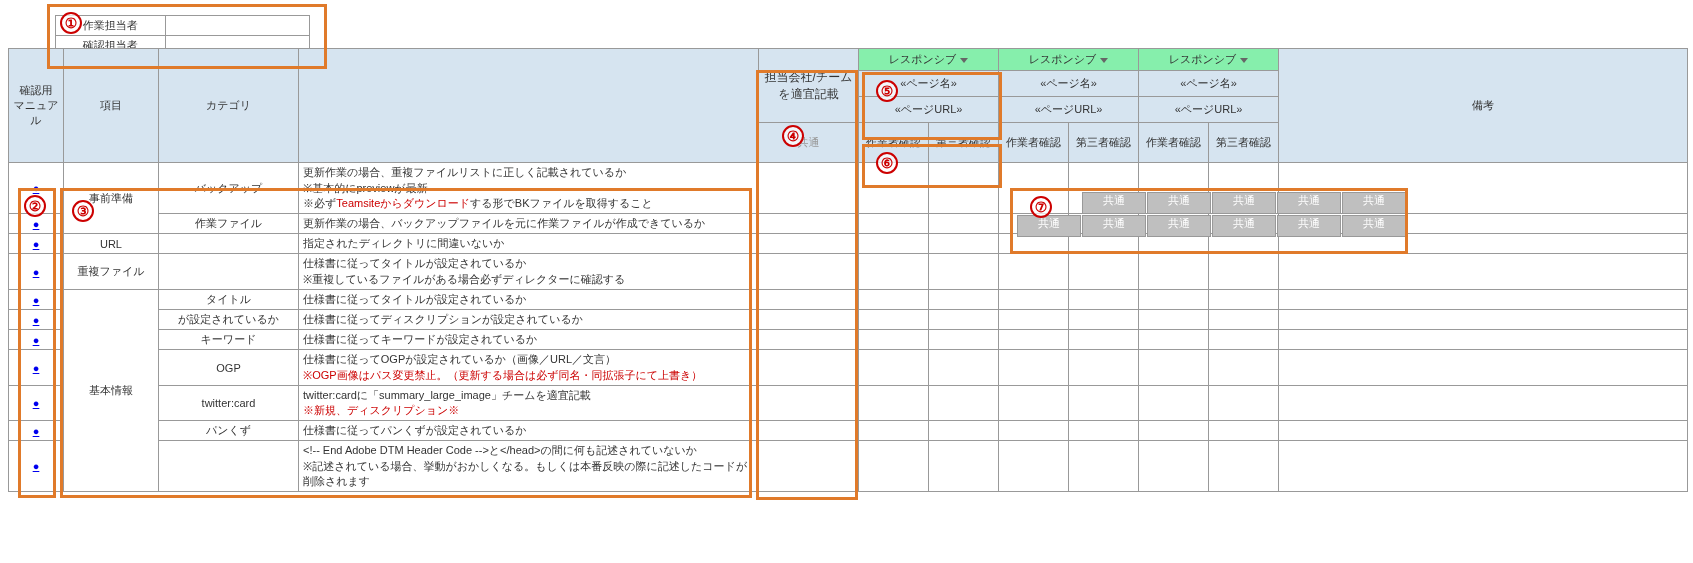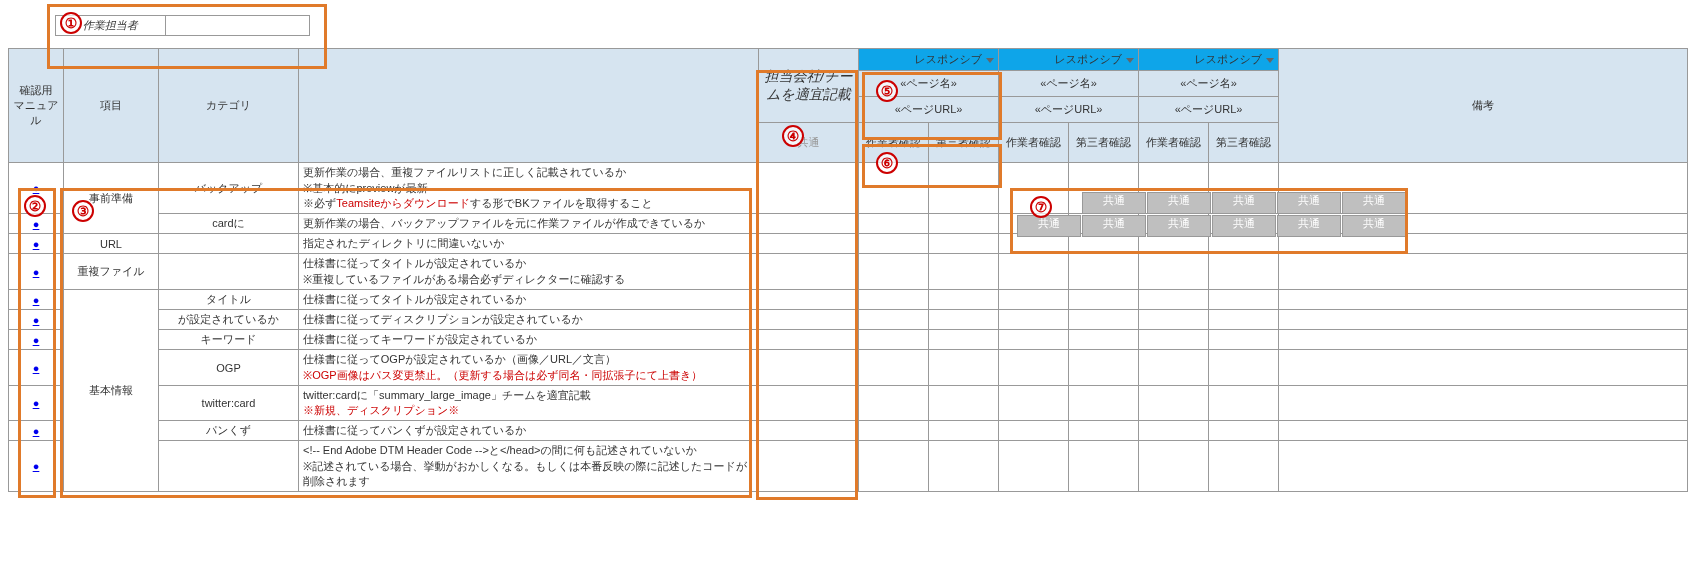--- a/index.html
+++ b/index.html
@@ -14,23 +14,23 @@
     overflow: hidden;
   }
   table { border-collapse: collapse; }
   td, th {
     border: 1px solid #999;
     padding: 2px 4px;
     vertical-align: middle;
     background: #fff;
   }
   .hdr-blue { background: #d6e4f0; text-align: center; }
-  .hdr-cream { background: #0ea5e9; text-align: right; }
+  .hdr-cream { background: #86efac; text-align: center; }
   .cell-center { text-align: center; }
-  .small-note { font-size: 14px; font-style: italic; }
+  .small-note { font-size: 12px; }
   .red-text { color: #c00; margin-top: 22px; }
   .blue-link { color: #0000ee; text-decoration: underline; cursor: pointer; }
   .anno-box { position: absolute; border: 3px solid #e07a2a; pointer-events: none; }
   .anno-label {
     position: absolute;
     width: 22px; height: 22px;
     border: 2px solid #c00;
     border-radius: 50%;
     color: #c00;
     font-weight: bold;
@@ -53,25 +53,29 @@
     border-left: 4px solid transparent;
     border-right: 4px solid transparent;
     border-top: 5px solid #666;
     margin-left: 4px;
     vertical-align: middle;
   }
 </style>
 </head>
 <body>
 
-<table style="position:absolute; left:55px; top:15px; width:255px;font-style:italic;">
+<table style="position:absolute; left:55px; top:15px; width:255px;">
   <tbody>
       <tr>
     <td class="cell-center" style="width:110px; height:20px;">作業担当者</td>
     <td style="width:145px;"></td>
+  </tr>
+  <tr>
+    <td class="cell-center" style="height:20px;">確認担当者</td>
+    <td></td>
   </tr>
 </tbody>
   </table>
 
 <table style="position:absolute; left:8px; top:48px; width:1680px; table-layout:fixed;">
   <colgroup>
     <col style="width:55px">
     <col style="width:95px">
     <col style="width:140px">
     <col style="width:460px">
@@ -134,21 +138,21 @@
         <td></td>
         <td></td>
         <td></td>
         <td></td>
         <td></td>
         <td></td>
         <td></td>
       </tr>
       <tr>
         <td class="cell-center"><span class="blue-link">●</span></td>
-        <td class="cell-center">cardに</td>
+        <td class="cell-center">作業ファイル</td>
         <td><span>更新作業の場合、バックアップファイルを元に作業ファイルが作成できているか</span></td>
         <td></td>
         <td></td>
         <td></td>
         <td></td>
         <td></td>
         <td></td>
         <td></td>
         <td></td>
       </tr>

